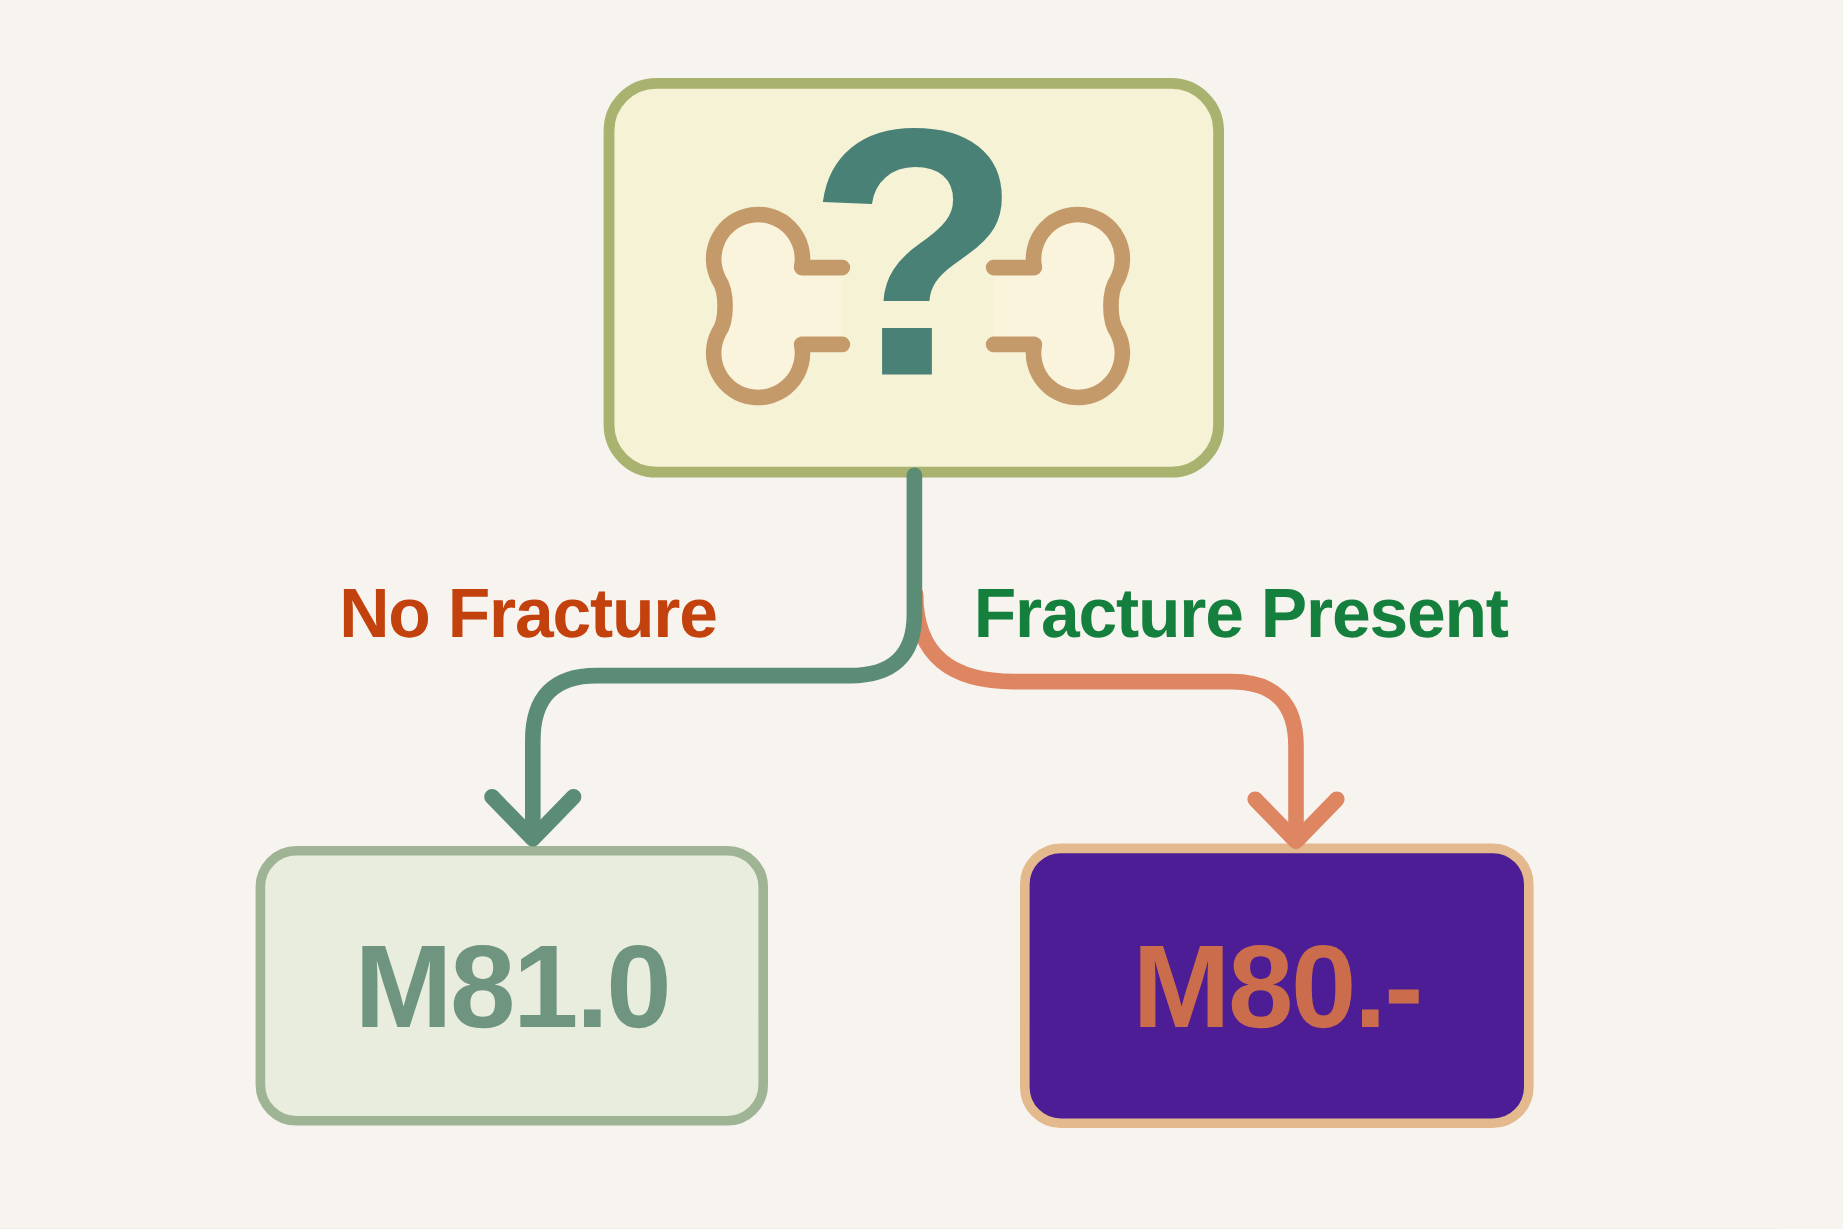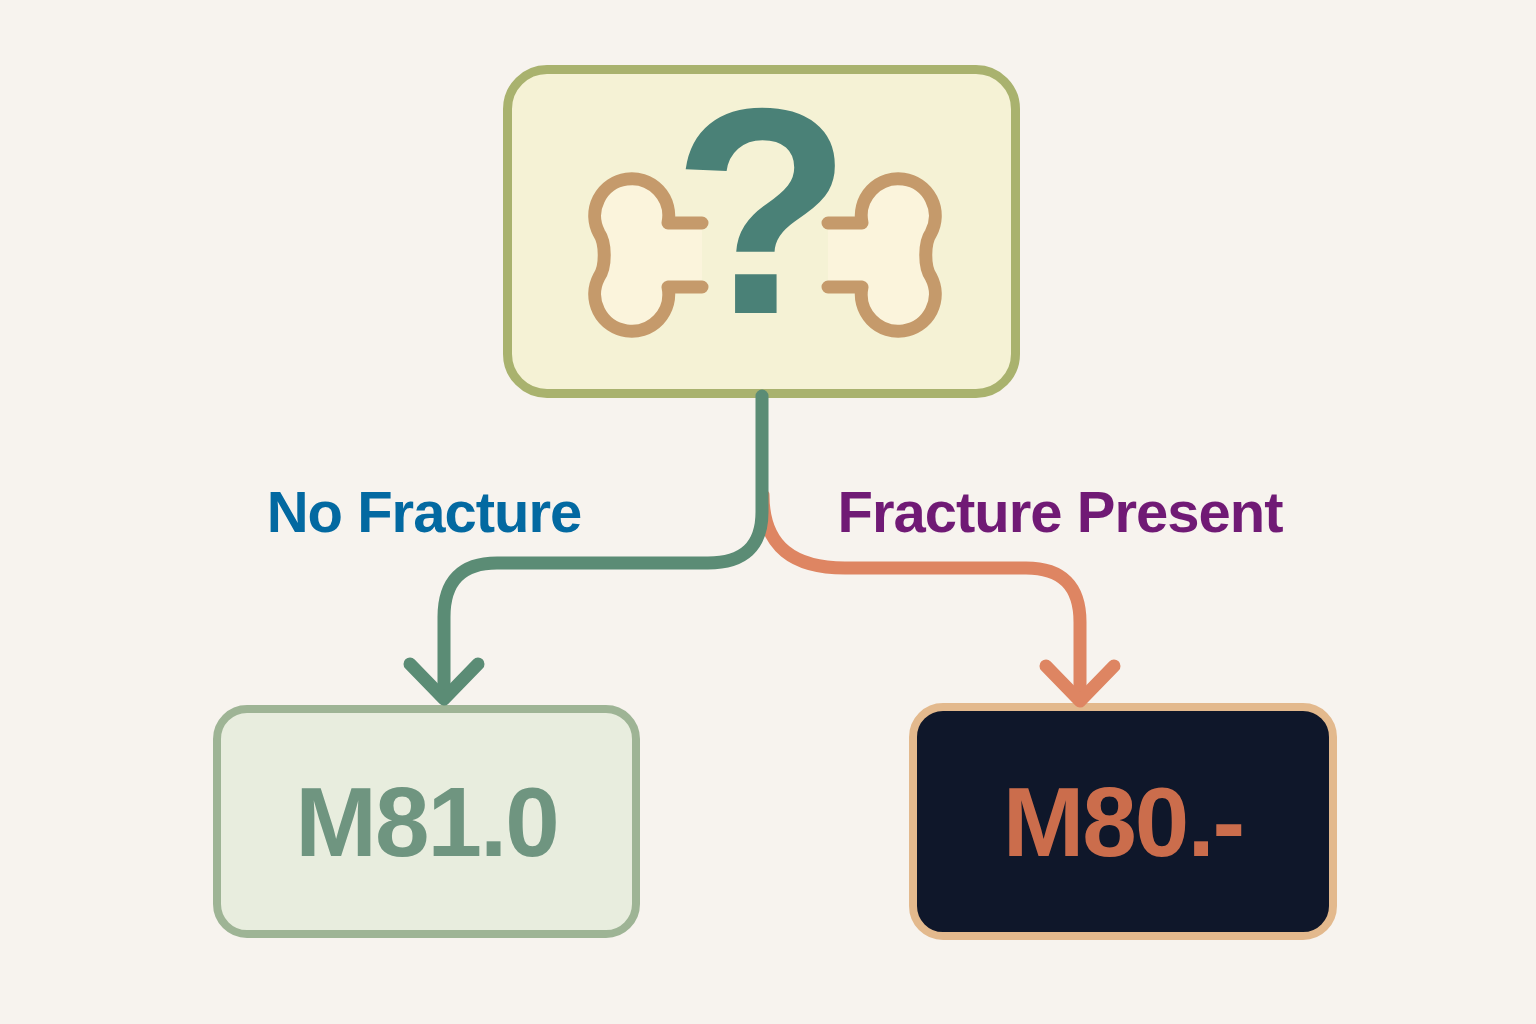--- a/index.html
+++ b/index.html
@@ -29,33 +29,33 @@
     transform:translateX(-50%);
     font-size:294px;line-height:1;font-weight:bold;
     color:#4a8177;
     letter-spacing:0;
   }
   .branch-label{
     position:absolute;top:478px;
     font-size:58px;font-weight:bold;letter-spacing:-1px;
     text-align:center;white-space:nowrap;
   }
-  .branch-label.left{left:224px;width:400px;color:#0369a1;}
-  .branch-label.right{left:810px;width:500px;color:#701a75;}
+  .branch-label.left{left:240px;width:400px;color:#c2410c;}
+  .branch-label.right{left:784px;width:500px;color:#15803d;}
   .node.outcome{
     display:flex;align-items:center;justify-content:center;
     border-radius:34px;
   }
   .node.outcome.green{
     left:213px;top:705px;width:427px;height:233px;
     background:#e8edde;border:8px solid #9eb495;
   }
   .node.outcome.orange{
-    left:909px;top:703px;width:428px;height:237px;
-    background:#0f172a;border:8px solid #e3b98d;
+    left:850px;top:703px;width:428px;height:237px;
+    background:#4c1d95;border:8px solid #e3b98d;
   }
   .code{
     font-size:98px;font-weight:bold;letter-spacing:-2px;line-height:1;
   }
   .code.green-text{color:#6f9580;}
   .code.orange-text{color:#cb6d4c;}
 </style>
 </head>
 <body>
 

